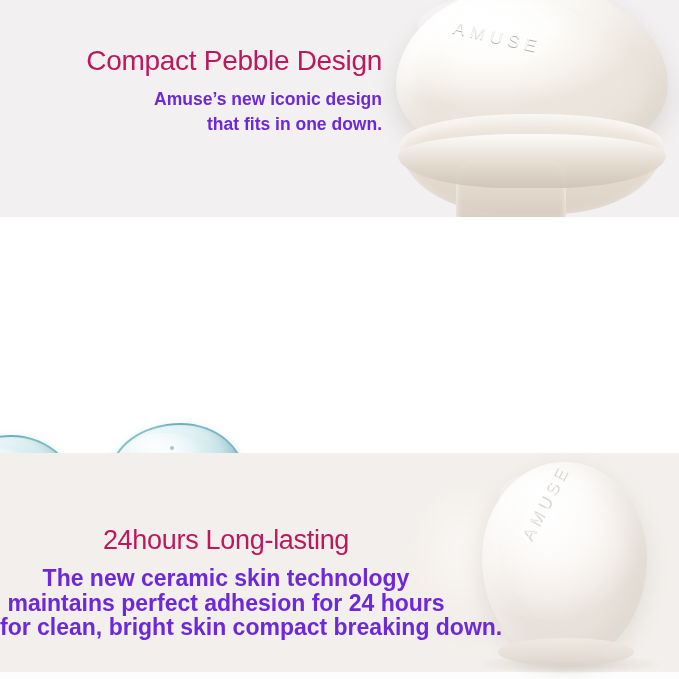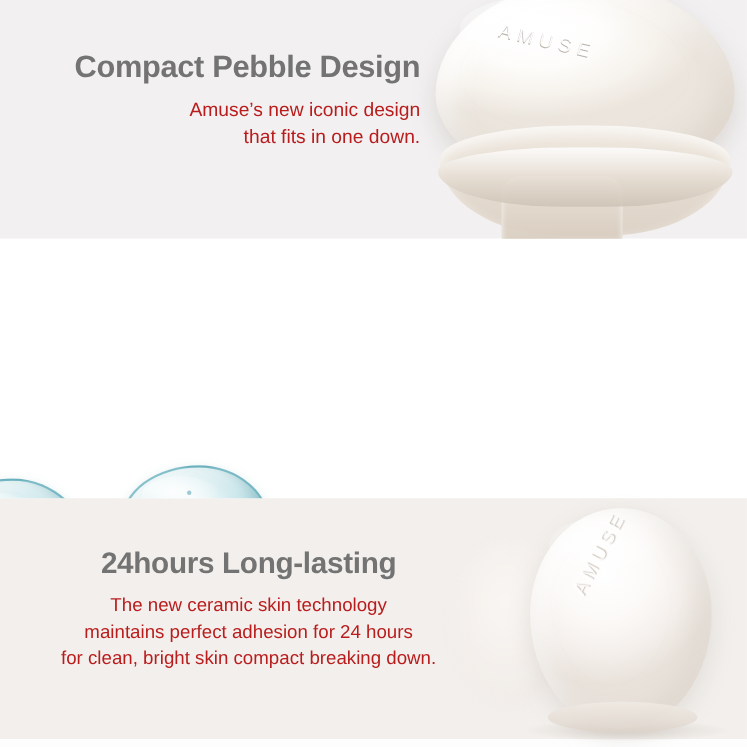--- a/index.html
+++ b/index.html
@@ -29,44 +29,44 @@
   #panel-2 { top: 217px; height: 236px; background: #ffffff; }
   #panel-3 { top: 453px; height: 219px; background: #f2efec; }
   #panel-footer { top: 672px; height: 7px; background: #fdfdfd; }
 
   
   .text-block {
     position: absolute;
     z-index: 6;
   }
   .heading {
-    color: #737373;
-    font-weight: 700;
+    color: #be185d;
+    font-weight: 400;
     letter-spacing: -0.3px;
     white-space: nowrap;
     margin: 0;
   }
   .body-line {
-    color: #b91c1c;
-    font-weight: 400;
+    color: #6d28d9;
+    font-weight: 700;
     white-space: nowrap;
     margin: 0;
   }
 
   
   #p1-text { left: 0px; top: 44px; width: 382px; text-align: right; }
   #p1-text .heading  { font-size: 28px; line-height: 34px; }
   #p1-text .body-box { margin-top: 9px; }
   #p1-text .body-line { font-size: 17.5px; line-height: 24.5px; }
 
   
-  #p3-text { left: 0px; top: 496px; width: 452px; text-align: center; }
+  #p3-text { left: 0px; top: 524px; width: 452px; text-align: center; }
   #p3-text .heading  { font-size: 27px; line-height: 33px; }
   #p3-text .body-box { margin-top: 9px; }
-  #p3-text .body-line { font-size: 17px; line-height: 24.5px; }
+  #p3-text .body-line { font-size: 23px; line-height: 24.5px; }
 
   
   #p1-product {
     position: absolute;
     left: 396px;
     top: -16px;
     width: 290px;
     height: 250px;
     z-index: 2;
   }

